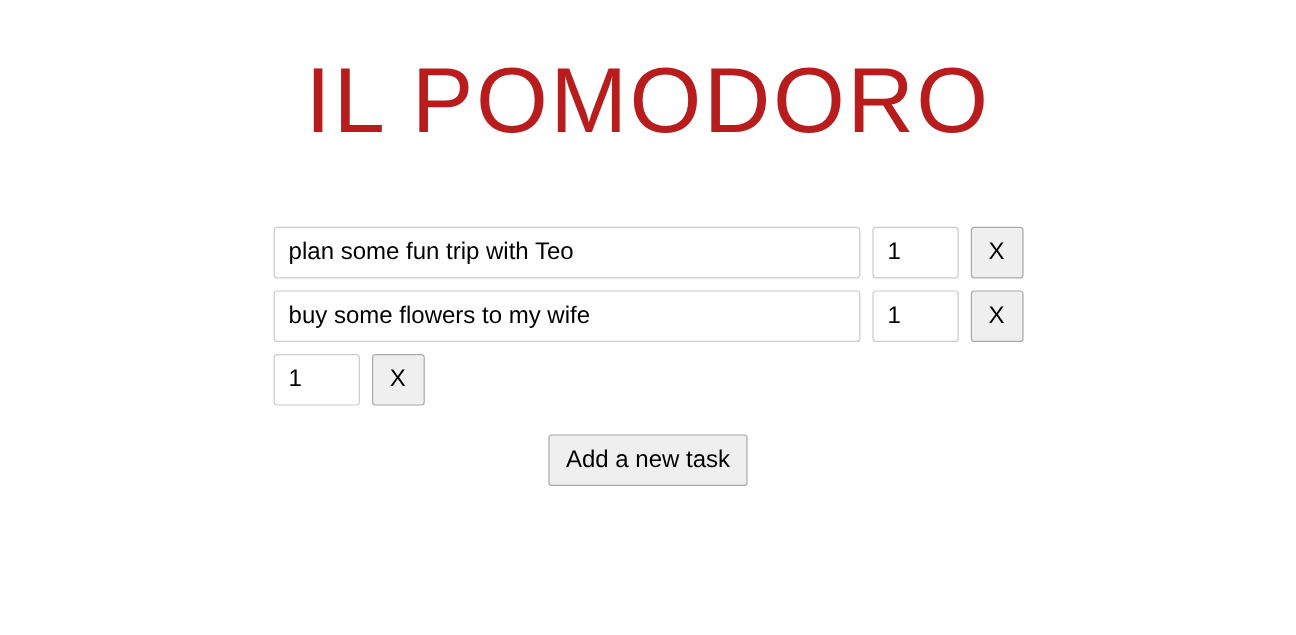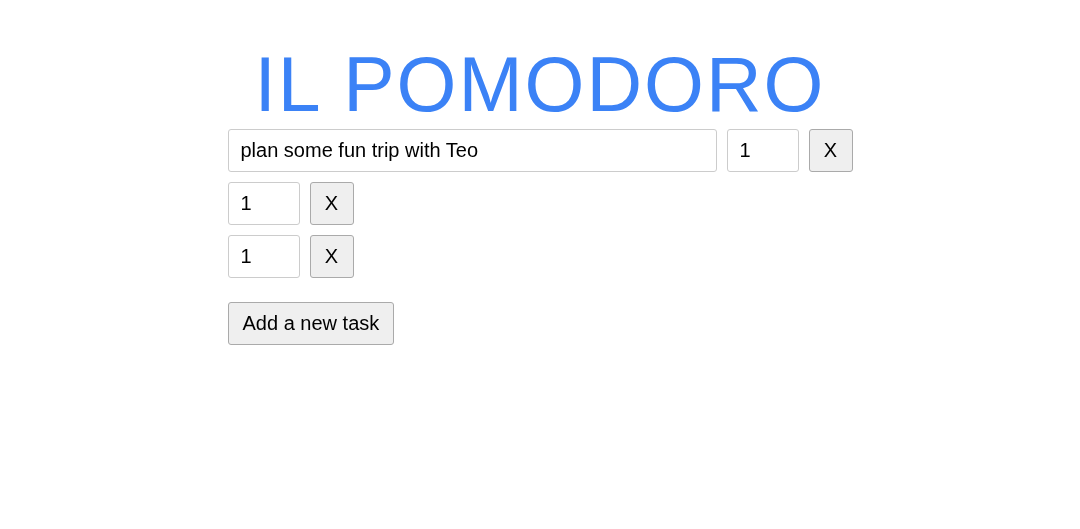--- a/index.html
+++ b/index.html
@@ -13,22 +13,23 @@
       width: 1080px;
       height: 529px;
       display: flex;
       flex-direction: column;
       align-items: center;
     }
     .title {
       font-size: 77px;
       font-weight: 100;
       letter-spacing: 2px;
-      color: #3b82f6;
+      color: #b91c1c;
       margin-top: 40px;
+      margin-bottom: 60px;
       font-stretch: normal;
     }
     .task-list {
       width: 625px;
       display: flex;
       flex-direction: column;
       gap: 10px;
     }
     .task-row {
       display: flex;
@@ -62,20 +63,21 @@
       border: 1px solid #aaa;
       border-radius: 3px;
       background: #efefef;
       cursor: pointer;
       font-family: inherit;
       color: #000;
     }
     .add-container {
       margin-top: 14px;
       display: flex;
+      justify-content: center;
     }
     .add-button {
       padding: 9px 14px;
       font-size: 20px;
       border: 1px solid #aaa;
       border-radius: 3px;
       background: #efefef;
       cursor: pointer;
       font-family: inherit;
       color: #000;
@@ -88,20 +90,21 @@
 
 <div class="task-list">
 
   <div class="task-row">
     <input type="text" class="task-title-input" value="plan some fun trip with Teo" style="">
     <input type="text" class="task-count-input" value="1" style="">
     <button class="delete-button">X</button>
   </div>
 
   <div class="task-row">
+    <input type="text" class="task-title-input" value="buy some flowers to my wife" style="">
     <input type="text" class="task-count-input" value="1" style="">
     <button class="delete-button">X</button>
   </div>
 
   <div class="task-row">
     <input type="text" class="task-count-input" value="1" style="">
     <button class="delete-button">X</button>
   </div>
 
   <div class="add-container">

